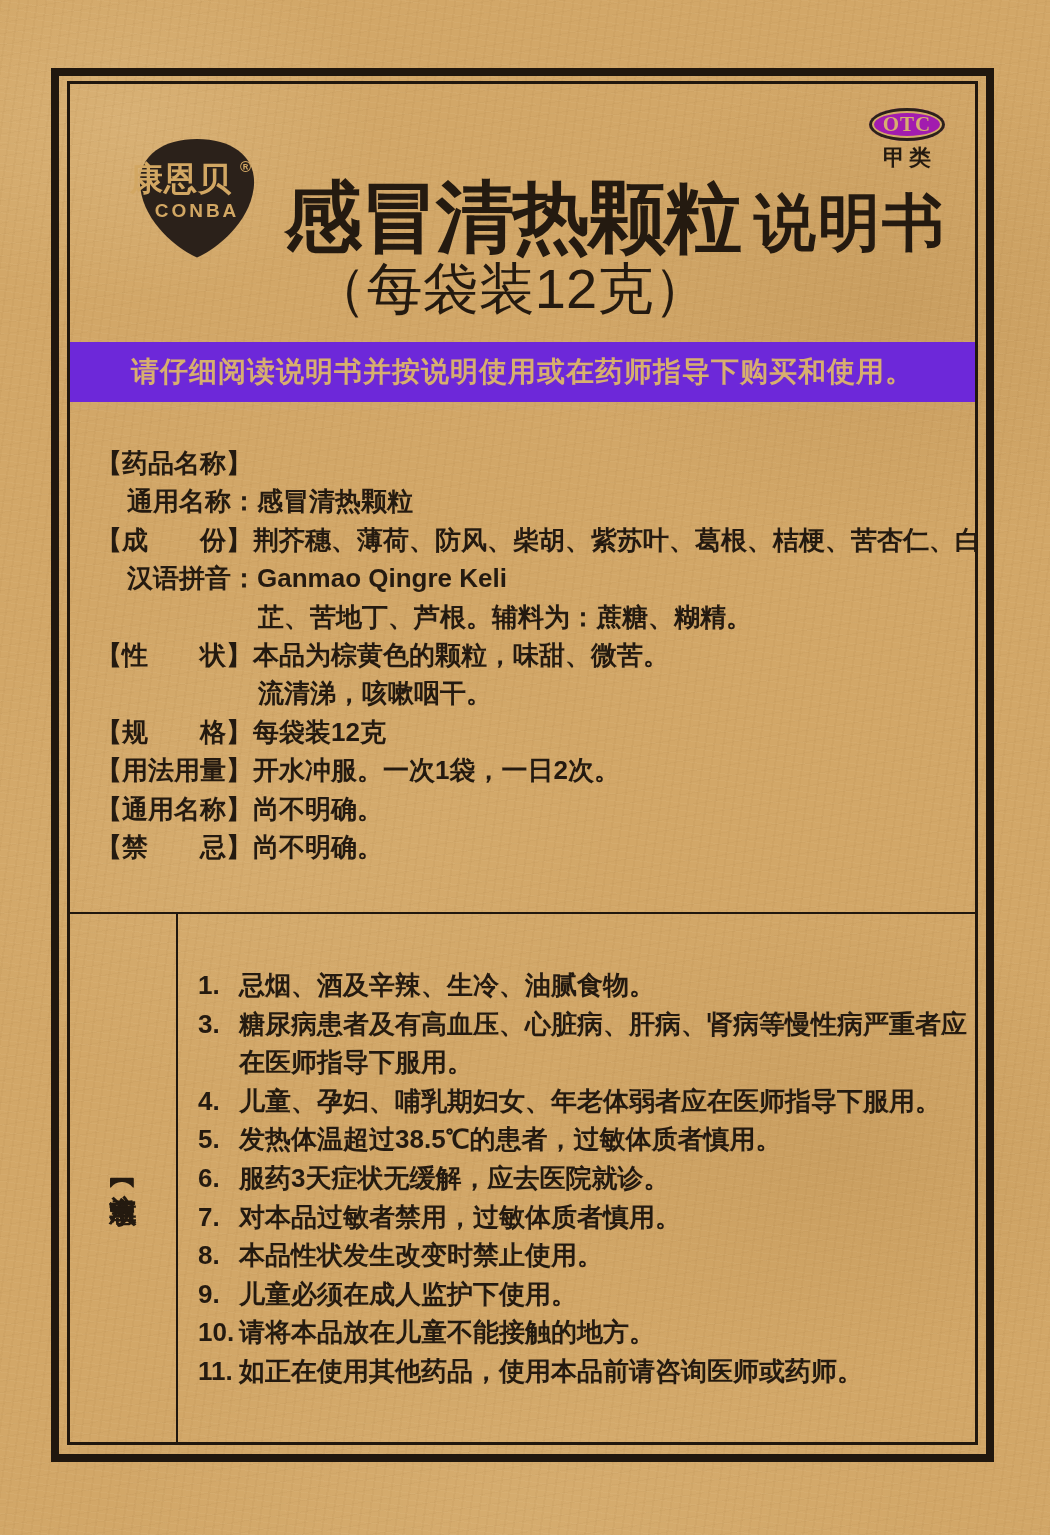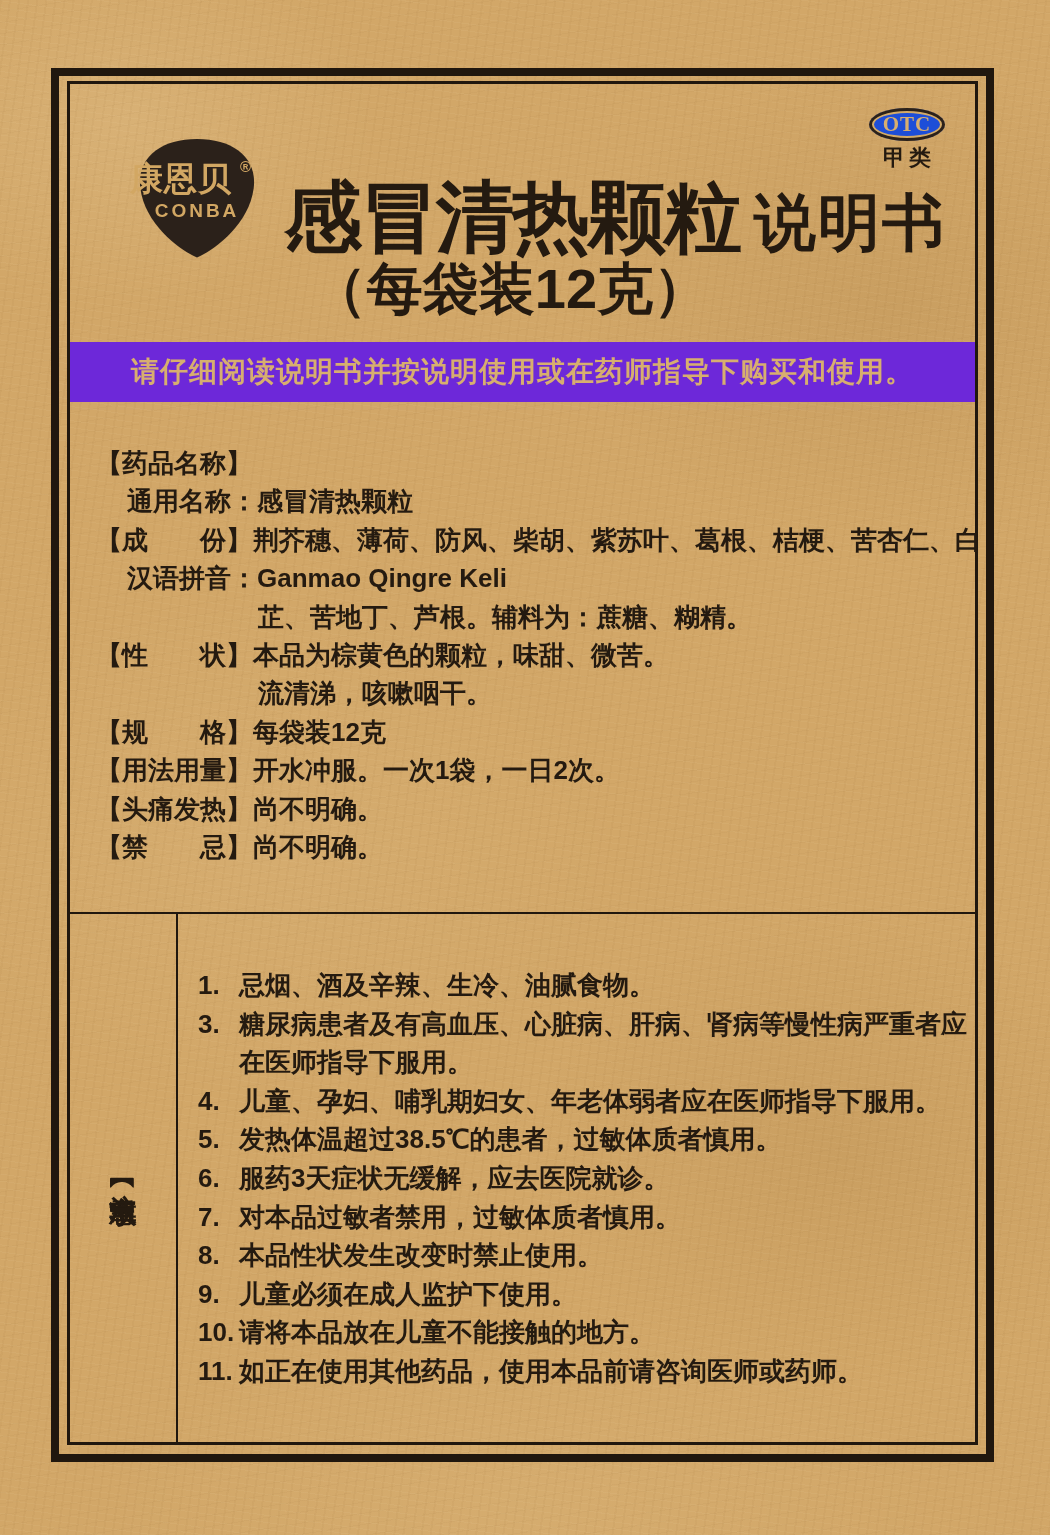--- a/index.html
+++ b/index.html
@@ -58,25 +58,25 @@
   }
   .title{
     position:absolute;left:195px;top:82px;width:700px;
     text-align:center;white-space:nowrap;
     color:#241a10;font-family:"Liberation Serif", serif;font-weight:900;
   }
   .title-main{font-size:78px;letter-spacing:-2px;}
   .title-suffix{font-size:62px;margin-left:14px;letter-spacing:2px;}
   .subtitle{
     position:absolute;left:0;top:168px;width:880px;text-align:center;
-    color:#241a10;font-weight:bold;font-size:56px;white-space:nowrap;
+    color:#241a10;font-weight:normal;font-size:56px;white-space:nowrap;
   }
   .otc{
     position:absolute;left:799px;top:24px;width:76px;height:33px;
-    background:#1d4ed8;border-radius:50%;
+    background:#a21caf;border-radius:50%;
     box-shadow: inset 0 0 0 3px #2b211a, inset 0 0 0 5px #d3aa67;
     display:flex;align-items:center;justify-content:center;
     color:#d7ae6f;font-family:"Liberation Serif", serif;
     font-weight:bold;font-size:21px;letter-spacing:1px;
   }
   .otc-class{
     position:absolute;left:799px;top:59px;width:76px;text-align:center;
     color:#241a10;font-weight:bold;font-size:22px;letter-spacing:4px;
     text-indent:4px;
   }
@@ -161,21 +161,21 @@
       <div class="body-rows">
           <div class="brow label"><span class="blabel">【药品名称】</span><span></span></div>
           <div class="brow sub"><span>通用名称：感冒清热颗粒</span></div>
           <div class="brow label"><span class="blabel">【成　　份】</span><span>荆芥穗、薄荷、防风、柴胡、紫苏叶、葛根、桔梗、苦杏仁、白</span></div>
           <div class="brow sub"><span>汉语拼音：Ganmao Qingre Keli</span></div>
           <div class="brow cont"><span>芷、苦地丁、芦根。辅料为：蔗糖、糊精。</span></div>
           <div class="brow label"><span class="blabel">【性　　状】</span><span>本品为棕黄色的颗粒，味甜、微苦。</span></div>
           <div class="brow cont"><span>流清涕，咳嗽咽干。</span></div>
           <div class="brow label"><span class="blabel">【规　　格】</span><span>每袋装12克</span></div>
           <div class="brow label"><span class="blabel">【用法用量】</span><span>开水冲服。一次1袋，一日2次。</span></div>
-          <div class="brow label"><span class="blabel">【头痛发热】</span><span>尚不明确。</span></div>
+          <div class="brow label"><span class="blabel">【通用名称】</span><span>尚不明确。</span></div>
           <div class="brow label"><span class="blabel">【禁　　忌】</span><span>尚不明确。</span></div>
         </div>
 
       <div class="notes-divider"></div>
       <div class="notes-vline"></div>
       <div class="notes-label">
         <span>【注意事项】</span>
       </div>
       <div class="notes-list">
           <div class="nline"><span class="nnum">1.</span><span>忌烟、酒及辛辣、生冷、油腻食物。</span></div>

